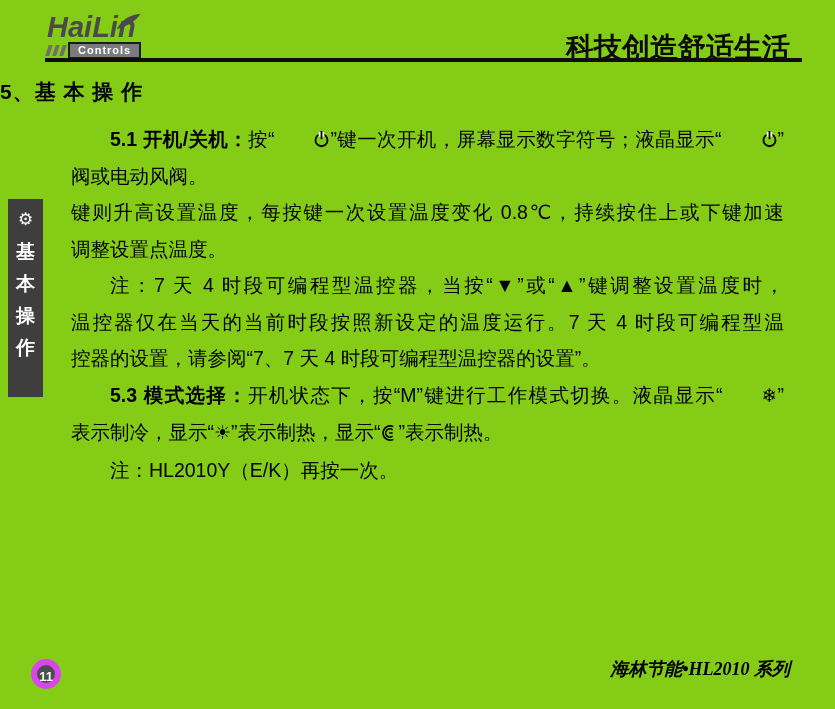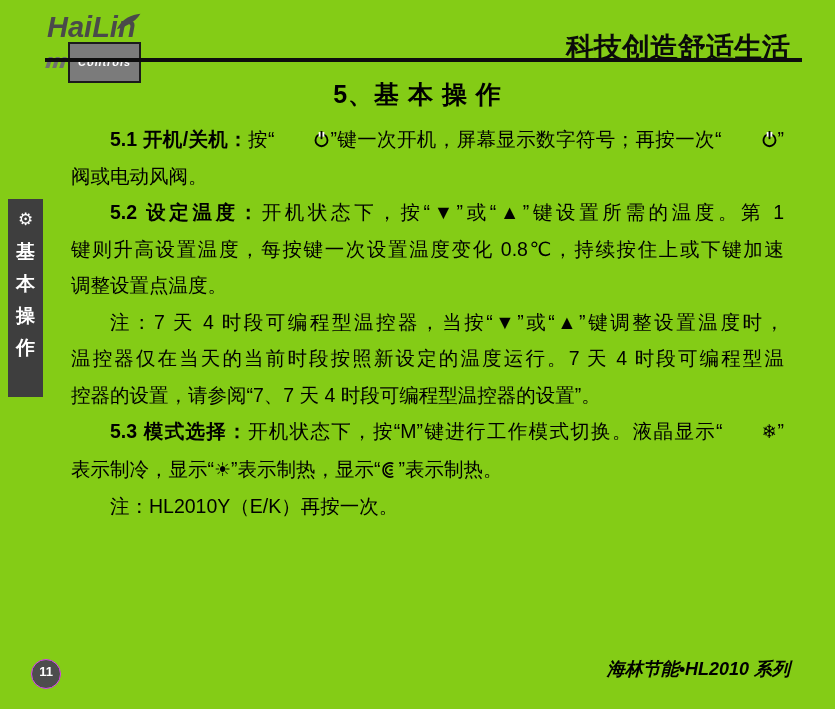--- a/index.html
+++ b/index.html
@@ -7,46 +7,46 @@
     position:relative;width:835px;height:709px;background:#84cc16;overflow:hidden;
     font-family:"Liberation Sans","DejaVu Sans",sans-serif;color:#000;
   }
   
   .logo{position:absolute;left:47px;top:12px;}
   .logo-name{position:relative;display:inline-block;font-size:29px;font-weight:bold;font-style:italic;
     color:#4a4a4a;letter-spacing:0;line-height:30px;}
   .logo-leaf{position:absolute;top:-9px;right:-6px;transform:rotate(-10deg);}
   .logo-bar{display:flex;align-items:center;gap:3px;margin-top:0;}
   .logo-stripe{width:4px;height:11px;background:#6f6f6f;transform:skewX(-18deg);}
-  .controls-chip{background:#7b7b7b;border:2px solid #1b1b1b;color:#fff;font-style:italic;
-    font-weight:bold;font-size:11px;line-height:11px;padding:13px 8px;letter-spacing:1px;}
+  .controls-chip{background:#7b7b7b;border:2px solid #1b1b1b;color:#fff;
+    font-weight:bold;font-size:11px;line-height:11px;padding:1px 8px;letter-spacing:1px;}
   .slogan{position:absolute;right:45px;top:29px;font-size:28px;font-weight:bold;color:#0a0a0a;}
   .header-rule{position:absolute;left:45px;top:58px;width:757px;height:4px;background:#0d0d0d;}
   
   .side-tab{position:absolute;left:8px;top:199px;width:35px;height:198px;background:#3e3e3e;
     display:flex;flex-direction:column;align-items:center;padding-top:11px;box-sizing:border-box;}
   .side-tab .gear{color:#fff;font-size:17px;line-height:20px;}
   .side-tab .vchar{color:#fff;font-size:19px;font-weight:bold;line-height:20px;margin-top:12px;}
   
-  .doc-title{position:absolute;left:0;top:78px;width:100%;text-align:center;
-    font-size:25px;font-weight:bold;letter-spacing:1px;}
+  .doc-title{position:absolute;left:0;top:78px;width:100%;
+    font-size:21px;font-weight:bold;letter-spacing:1px;}
   .body-text{position:absolute;left:71px;top:121px;width:713px;font-size:19.5px;line-height:36.5px;}
   .line{text-align:left;}
   .line.fill{text-align:justify;text-align-last:justify;text-justify:inter-character;}
   .line.indent{text-indent:39px;}
   .b{font-weight:bold;}
   .ic{display:inline-block;}
   .ic svg{vertical-align:-3px;}
   .ic.ch{font-size:19px;}
   
   .page-num{position:absolute;left:31px;top:659px;width:30px;height:30px;border-radius:50%;
-    background:#4d4d4d;border:1px solid #d946ef;box-sizing:border-box;color:#fff;
+    background:#4d4d4d;border:6px solid #d946ef;box-sizing:border-box;color:#fff;
     font-size:13px;font-weight:bold;text-align:center;line-height:24px;}
   .footer-series{position:absolute;right:45px;top:657px;font-size:18px;font-style:italic;
-    font-weight:bold;font-family:Liberation Sans, sans-serif;}
+    font-weight:bold;font-family:Liberation Serif, serif;}
 </style>
 </head>
 <body>
 
 <div class="page">
 
   <div class="logo">
     <span class="logo-name">
       <span>HaiLin</span>
       <span class="logo-leaf">
@@ -72,27 +72,26 @@
     <span class="vchar">操</span>
     <span class="vchar">作</span>
   </div>
 
   <div class="doc-title">5、基 本 操 作</div>
   <div class="body-text">
       <div class="line fill indent"><span class="b">5.1 开机/关机：</span><span>按“</span><span class="ic"><svg width="17" height="19" viewBox="0 0 24 26">
             <circle cx="12" cy="14" r="8.5" fill="none" stroke="#000" stroke-width="2.6"></circle>
             <rect x="8" y="2.5" width="8" height="6.5" fill="#fff"></rect>
             <path d="M12 1 V12.5" stroke="#000" stroke-width="2.6"></path>
-          </svg></span><span>”键一次开机，屏幕显示数字符号；再按一次“</span><span class="ic"><svg width="17" height="19" viewBox="0 0 24 26">
+          </svg></span><span>”键一次开机，屏幕显示数字符号；液晶显示“</span><span class="ic"><svg width="17" height="19" viewBox="0 0 24 26">
             <circle cx="12" cy="14" r="8.5" fill="none" stroke="#000" stroke-width="2.6"></circle>
             <rect x="8" y="2.5" width="8" height="6.5" fill="#fff"></rect>
             <path d="M12 1 V12.5" stroke="#000" stroke-width="2.6"></path>
           </svg></span><span>”</span></div>
       <div class="line"><span>阀或电动风阀。</span></div>
-      <div class="line fill indent"><span class="b">5.2 设定温度：</span><span>开机状态下，按“▼”或“▲”键设置所需的温度。第 1</span></div>
       <div class="line fill"><span>键则升高设置温度，每按键一次设置温度变化 0.8℃，持续按住上或下键加速</span></div>
       <div class="line"><span>调整设置点温度。</span></div>
       <div class="line fill indent"><span>注：7 天 4 时段可编程型温控器，当按“▼”或“▲”键调整设置温度时，</span></div>
       <div class="line fill"><span>温控器仅在当天的当前时段按照新设定的温度运行。7 天 4 时段可编程型温</span></div>
       <div class="line"><span>控器的设置，请参阅“7、7 天 4 时段可编程型温控器的设置”。</span></div>
       <div class="line fill indent"><span class="b">5.3 模式选择：</span><span>开机状态下，按“M”键进行工作模式切换。液晶显示“</span><span class="ic ch">❄</span><span>”</span></div>
       <div class="line"><span>表示制冷，显示“</span><span class="ic ch">☀</span><span>”表示制热，显示“</span><span class="ic"><svg width="18" height="18" viewBox="0 0 24 24">
             <path d="M16.5 3.5 A9.5 9.5 0 1 0 16.5 20.5" fill="none" stroke="#000" stroke-width="2.2"></path>
             <path d="M15.5 8 A5.5 5.5 0 1 0 15.5 16" fill="none" stroke="#000" stroke-width="2.2"></path>
             <path d="M11 12 h4.5" stroke="#000" stroke-width="2.2"></path>

